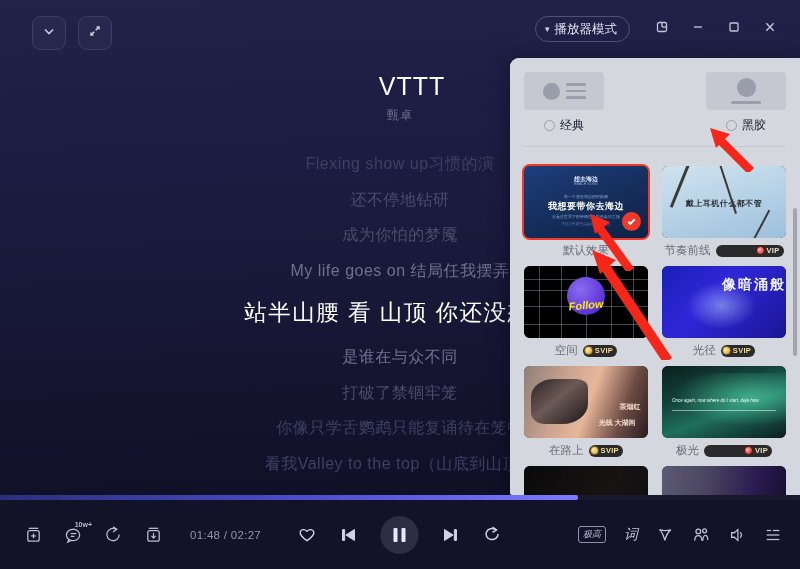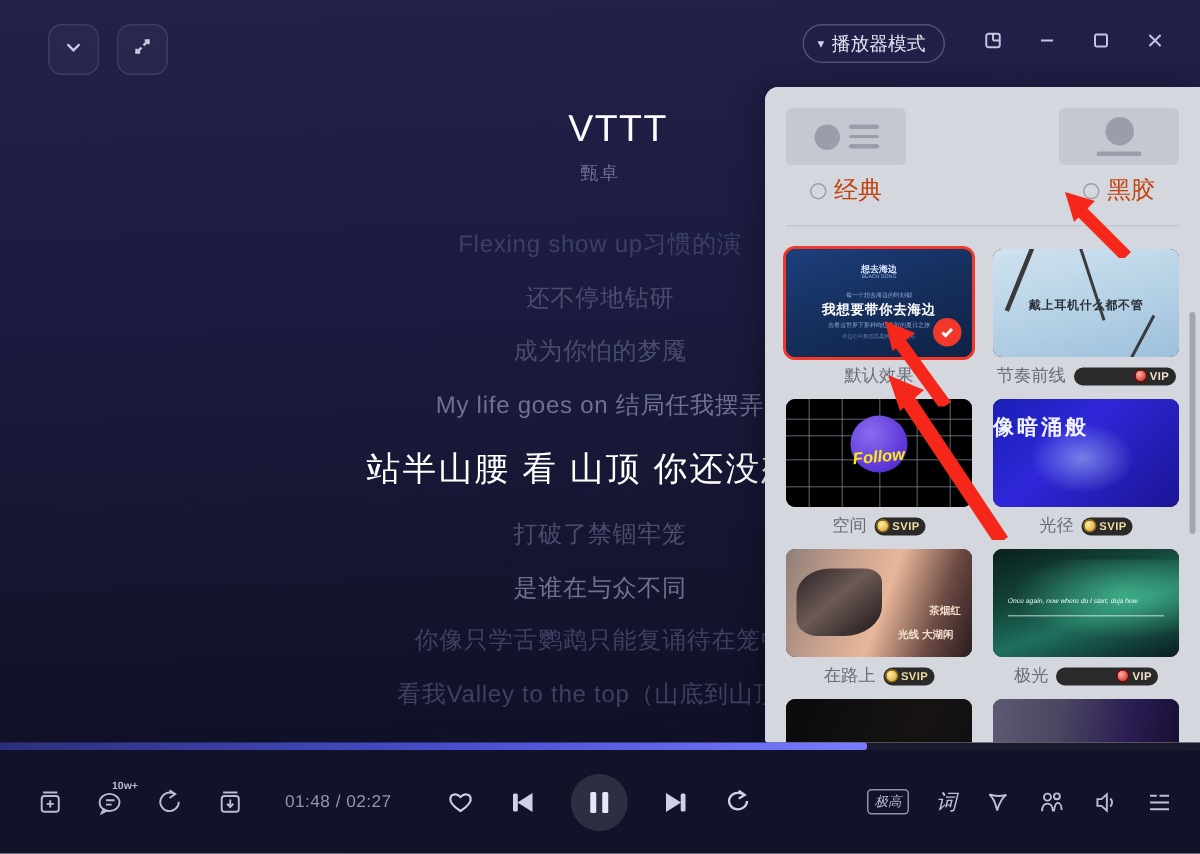--- a/index.html
+++ b/index.html
@@ -95,21 +95,21 @@
   .lt-lines { display: flex; flex-direction: column; gap: 4px; }
   .lt-lines i { display: block; width: 20px; height: 2.5px; background: #9a9dab; border-radius: 2px; }
   .lt-center { display: flex; flex-direction: column; align-items: center; gap: 3px; }
   .lt-center i { display: block; height: 2.5px; background: #9a9dab; border-radius: 2px; }
   .lt-vinyl { display: flex; flex-direction: column; align-items: center; }
   .lt-vinyl .d { width: 19px; height: 19px; border-radius: 50%; background: #9a9dab; }
   .lt-vinyl .b { width: 30px; height: 2.5px; background: #9a9dab; margin-top: 4px; border-radius: 2px; }
 
   .layout-label {
     display: flex; align-items: center; justify-content: center; gap: 5px;
-    margin-top: 7px; font-size: 16px; color: #c2410c;
+    margin-top: 7px; font-size: 12px; color: #0f172a;
   }
   .radio {
     width: 11px; height: 11px; border-radius: 50%;
     border: 1.4px solid #9b9eab; display: inline-block; position: relative;
   }
   .radio.on { border-color: #f03d2e; }
   .radio.on::after {
     content: ''; position: absolute; left: 50%; top: 50%;
     transform: translate(-50%,-50%);
     width: 5.5px; height: 5.5px; border-radius: 50%; background: #f03d2e;
@@ -173,21 +173,21 @@
     width:38px; height:38px; border-radius:50%;
     background: radial-gradient(circle at 35% 32%, #8a6cf0, #5b34d6 70%, #3c1fb0);
   }
   .art-space .fw { position:absolute; left:0; right:0; top:46%; text-align:center;
     font-size:11px; font-weight:bold; color:#ffe81a; font-style:italic; transform:rotate(-5deg);}
   .art-space .gl { position:absolute; background: rgba(150,150,170,.45); }
 
   .art-blue { background: linear-gradient(135deg,#1a1fb5 0%, #2f27d8 40%, #1b1596 100%); }
   .art-blue .glow { position:absolute; left:18%; top:20%; width:60%; height:70%;
      background: radial-gradient(ellipse at center, rgba(180,200,255,.55), rgba(60,60,220,0) 65%); }
-  .art-blue .l1 { position:absolute; top:14%; left:0; right:0; text-align:left; font-size:14px; font-weight:bold; color:#eef1ff; letter-spacing:2px;}
+  .art-blue .l1 { position:absolute; top:14%; left:0; right:0; text-align:right; font-size:14px; font-weight:bold; color:#eef1ff; letter-spacing:2px;}
   .art-blue .l2 { position:absolute; top:46%; left:0; right:0; text-align:center; font-size:14px; font-weight:bold; color:#dfe4ff; letter-spacing:2px;}
 
   .art-road { background: linear-gradient(110deg,#8e7f78 0%, #c9a18e 30%, #e8b79a 52%, #6d4b44 78%, #2a1c1e 100%); }
   .art-road .mirror { position:absolute; left:6%; top:18%; width:46%; height:62%;
      background: linear-gradient(140deg,#2b2226,#6c5a55 45%,#1d1619);
      border-radius: 40% 20% 45% 25%; }
   .art-road .r1 { position:absolute; right:6%; top:50%; font-size:7px; color:#f0dcc8; font-weight:bold;}
   .art-road .r2 { position:absolute; right:10%; top:72%; font-size:7px; color:#efe0d0; font-weight:bold;}
 
   .art-aurora { background: linear-gradient(160deg,#0b201c 0%, #13443a 35%, #1f6f5c 60%, #0a1d1e 100%); }
@@ -319,22 +319,22 @@
 
 <div class="stage">
   <div class="song-title">VTTT</div>
   <div class="song-artist">甄卓</div>
   <div class="lyrics">
     <div class="lyr dim2">Flexing show up习惯的演</div>
     <div class="lyr dim1">还不停地钻研</div>
     <div class="lyr dim1">成为你怕的梦魇</div>
     <div class="lyr">My life goes on 结局任我摆弄</div>
     <div class="lyr active">站半山腰 看 山顶 你还没想到</div>
+    <div class="lyr">是谁在与众不同</div>
     <div class="lyr dim1">打破了禁锢牢笼</div>
-    <div class="lyr">是谁在与众不同</div>
     <div class="lyr dim2">你像只学舌鹦鹉只能复诵待在笼中</div>
     <div class="lyr dim2">看我Valley to the top（山底到山顶）</div>
   </div>
 </div>
 
 <div class="panel">
 
   <div class="panel-head">
     <div class="layout-row">
       <div class="layout-opt">

